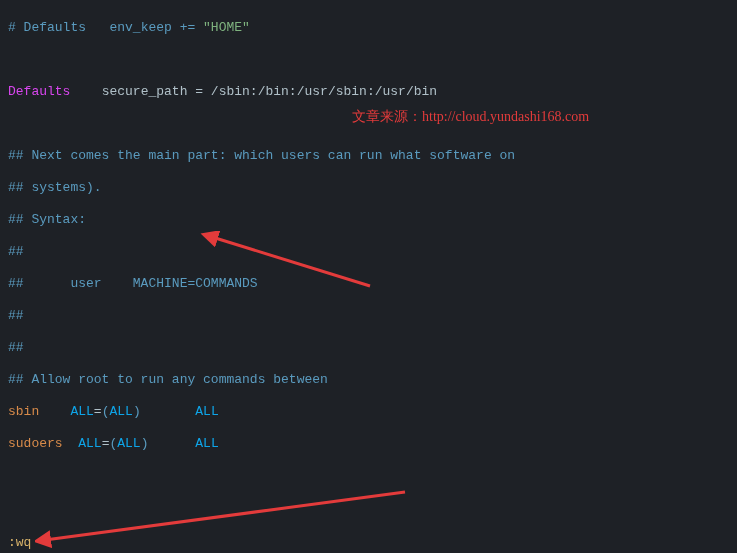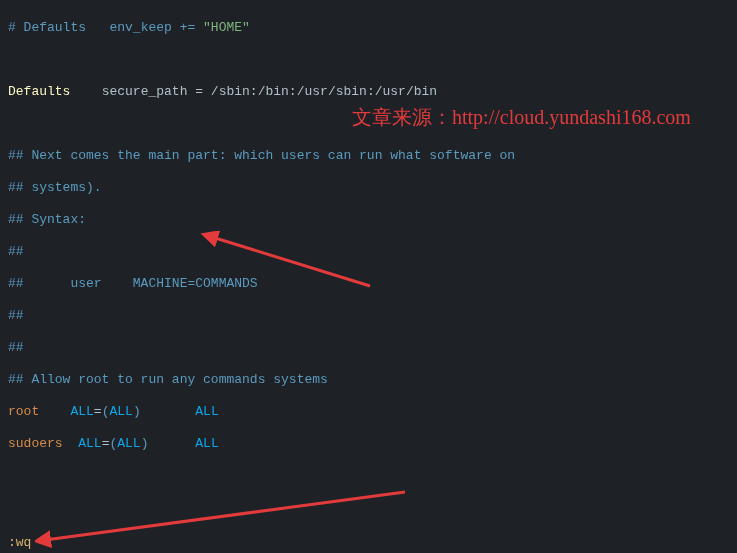--- a/index.html
+++ b/index.html
@@ -15,36 +15,36 @@
     overflow: hidden;
     position: relative;
   }
   .editor {
     position: relative;
     padding: 4px 8px;
     white-space: pre;
   }
   .line { display: block; min-height: 16px; }
   .c-comment { color: #5a9bbf; }
-  .c-keyword { color: #fef9c3; margin-top: 17px; }
+  .c-keyword { color: #d946ef; margin-top: 17px; }
   .c-eq { color: #b0c0c8; }
   .c-path { color: #b0c0c8; text-align: center; }
   .c-user-root { color: #d88b4a; }
   .c-user-arison { color: #d88b4a; }
   .c-allcap { color: #0ea5e9; }
   .c-paren { color: #5a9bbf; }
   .c-green { color: #7fb37f; }
   .c-cmd { color: #d8b36a; }
   .watermark {
     position: absolute;
     top: 109px;
     left: 352px;
     color: #e33b3b;
     font-family: "SimSun", "宋体", serif;
-    font-size: 20px;
+    font-size: 14px;
     z-index: 5;
   }
   .arrow {
     position: absolute;
     pointer-events: none;
     z-index: 4;
   }
   .arrow svg { display: block; }
   .cmdline {
     position: absolute;
@@ -61,22 +61,22 @@
 <span class="line"> </span>
 <span class="line"><span class="c-keyword">Defaults</span><span>    secure_path = </span><span class="c-path">/sbin:/bin:/usr/sbin:/usr/bin</span></span>
 <span class="line"> </span>
 <span class="line"><span class="c-comment">## Next comes the main part: which users can run what software on</span></span>
 <span class="line"><span class="c-comment">## systems).</span></span>
 <span class="line"><span class="c-comment">## Syntax:</span></span>
 <span class="line"><span class="c-comment">##</span></span>
 <span class="line"><span class="c-comment">##      user    MACHINE=COMMANDS</span></span>
 <span class="line"><span class="c-comment">##</span></span>
 <span class="line"><span class="c-comment">##</span></span>
-<span class="line"><span class="c-comment">## Allow root to run any commands systems</span></span>
-<span class="line"><span class="c-user-root">root</span><span>    </span><span class="c-allcap">ALL</span><span class="c-eq">=</span><span class="c-paren">(</span><span class="c-allcap">ALL</span><span class="c-paren">)</span><span>       </span><span class="c-allcap">ALL</span></span>
+<span class="line"><span class="c-comment">## Allow root to run any commands between</span></span>
+<span class="line"><span class="c-user-root">sbin</span><span>    </span><span class="c-allcap">ALL</span><span class="c-eq">=</span><span class="c-paren">(</span><span class="c-allcap">ALL</span><span class="c-paren">)</span><span>       </span><span class="c-allcap">ALL</span></span>
 <span class="line"><span class="c-user-arison">sudoers</span><span>  </span><span class="c-allcap">ALL</span><span class="c-eq">=</span><span class="c-paren">(</span><span class="c-allcap">ALL</span><span class="c-paren">)</span><span>      </span><span class="c-allcap">ALL</span></span>
 <span class="line"> </span>
 
 
 
 
 
 
 
 

